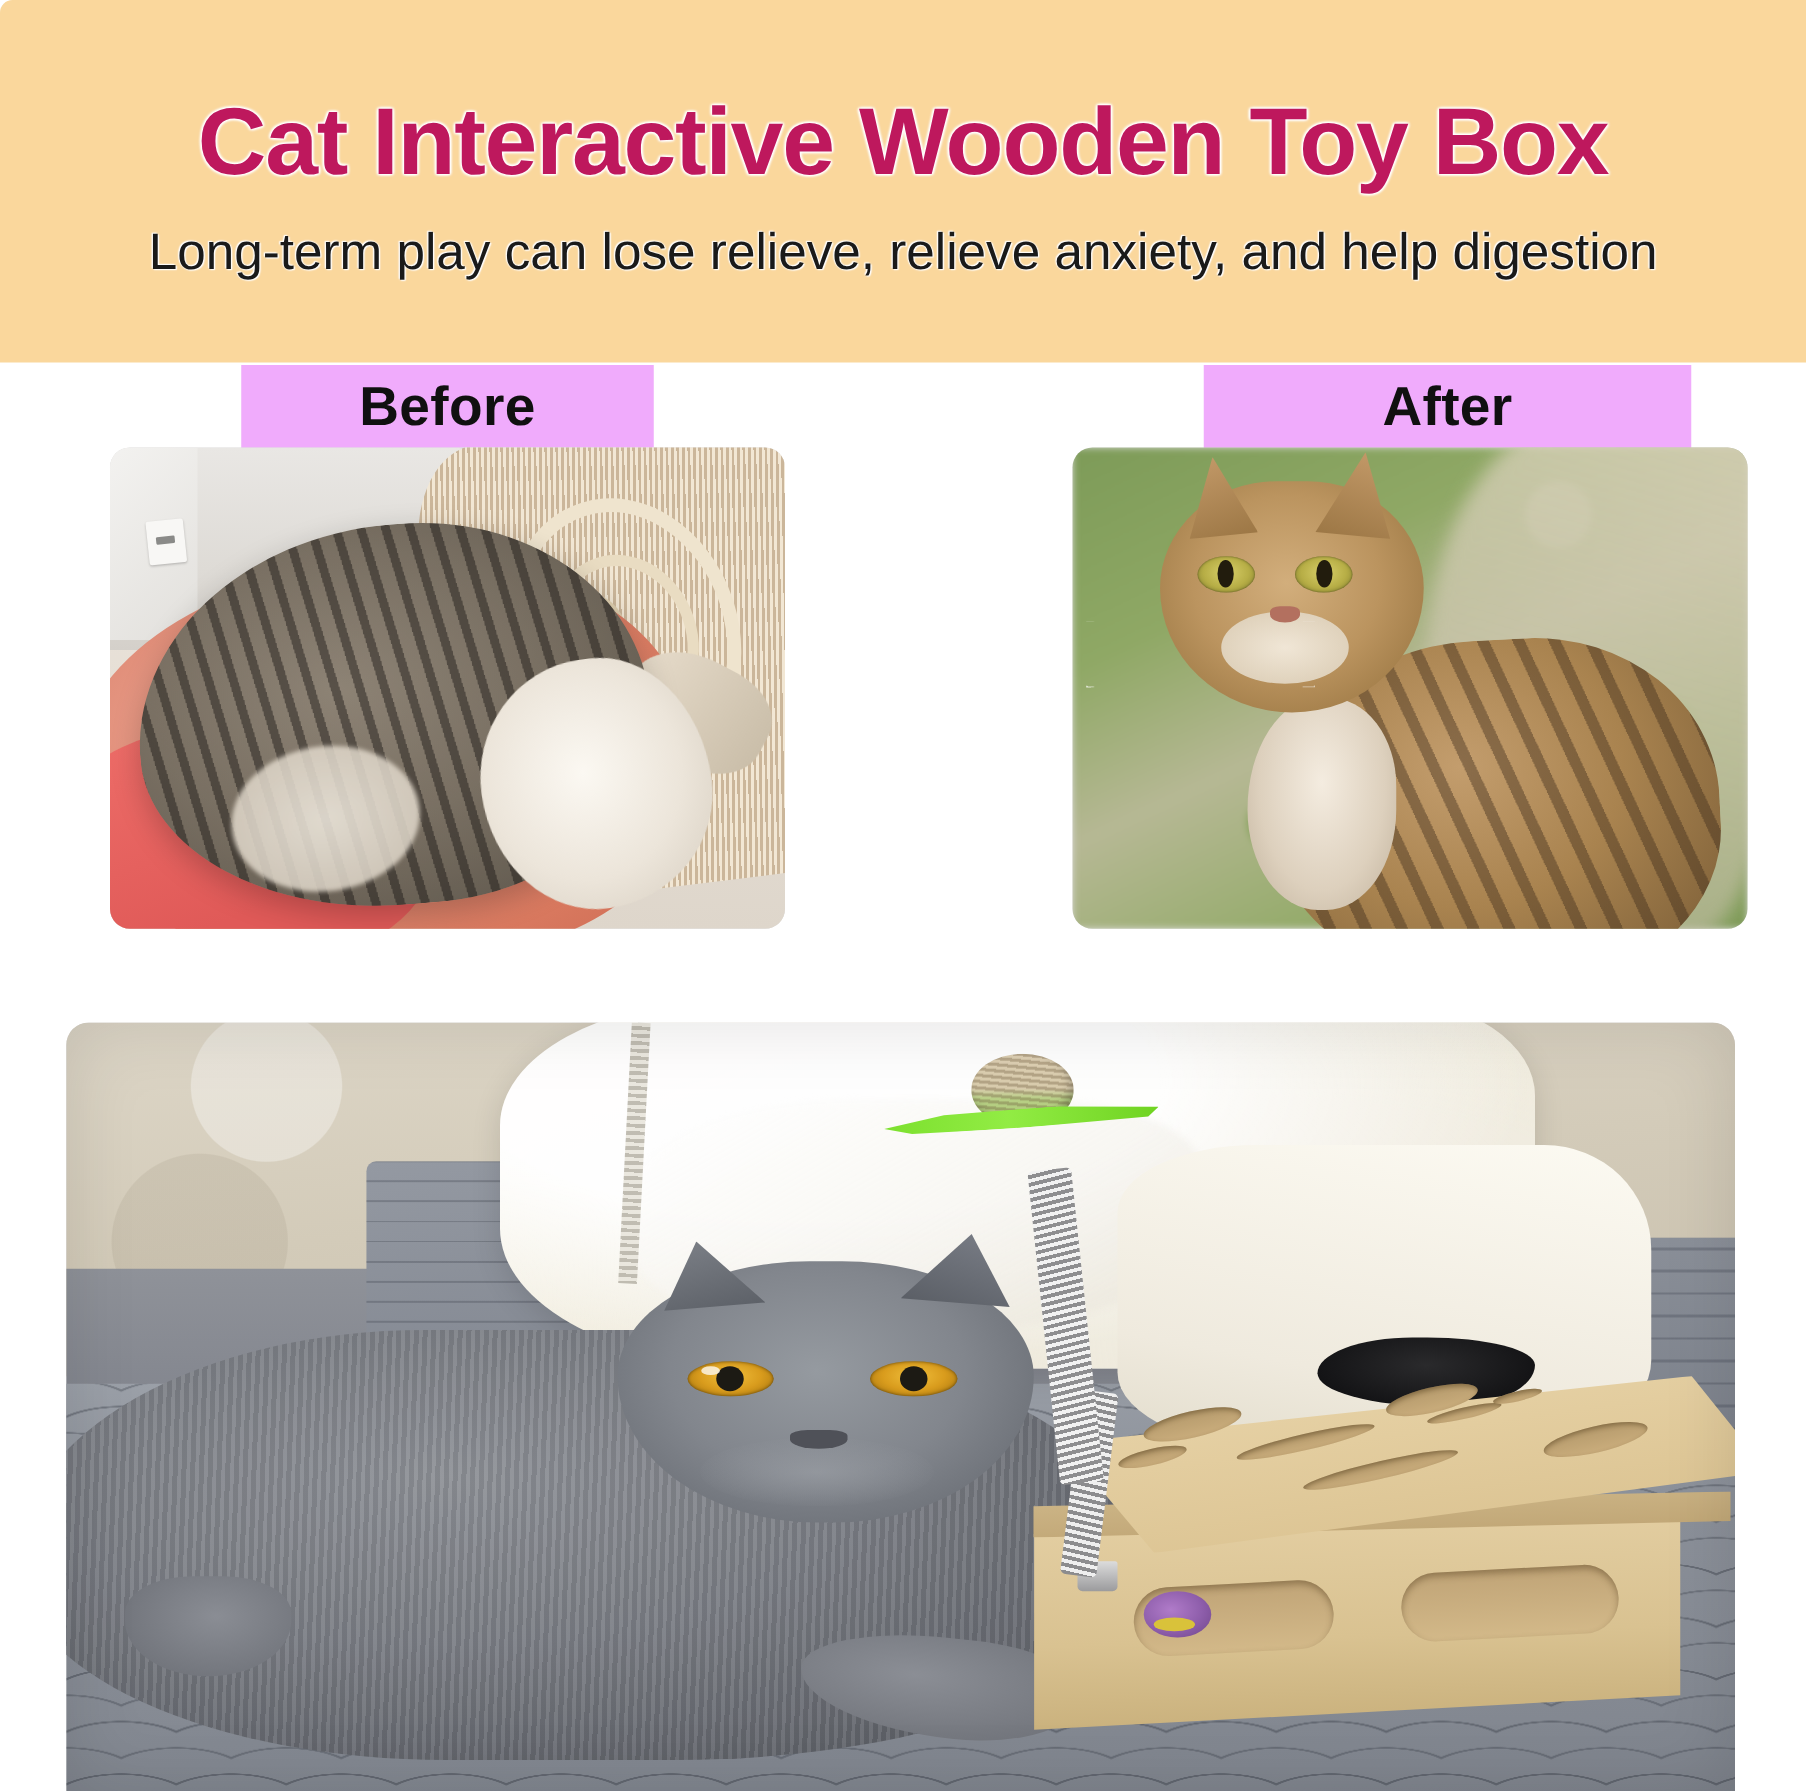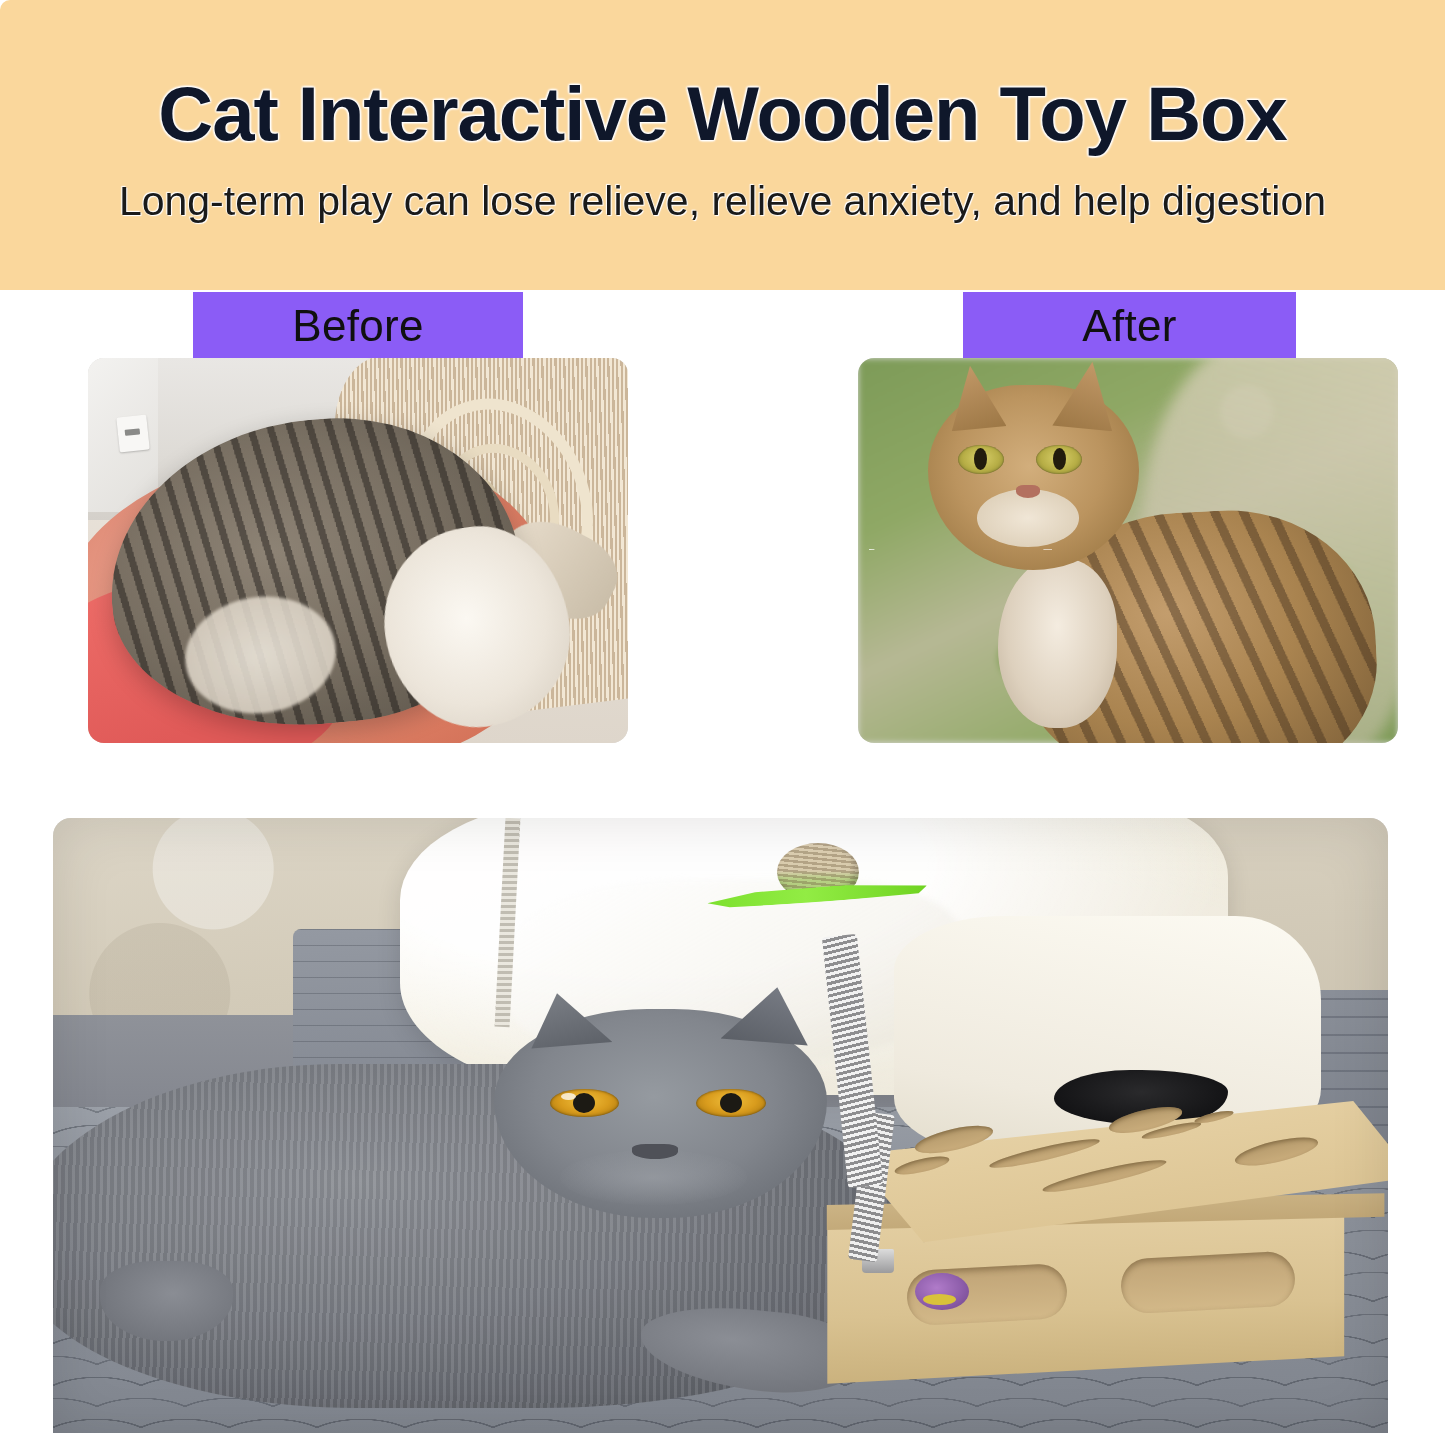--- a/index.html
+++ b/index.html
@@ -9,39 +9,39 @@
     font-family:"Liberation Sans","DejaVu Sans",sans-serif;
   }
 
   
   .header-banner{
     position:absolute; left:0; top:0; width:1445px; height:290px;
     background:#fad79c; border-radius:10px 0 0 0;
     display:flex; flex-direction:column; align-items:center; justify-content:center;
   }
   .title{
-    font-size:76px; font-weight:700; color:#0f172a; letter-spacing:-1px;
+    font-size:76px; font-weight:700; color:#be185d; letter-spacing:-1px;
     line-height:1.0; white-space:nowrap; margin-top:10px;
     text-shadow: 0 0 3px #ffffff, 1px 1px 2px #ffffff, -1px -1px 2px #ffffff,
                  1px -1px 2px #ffffff, -1px 1px 2px #ffffff;
   }
   .subtitle{
     font-size:41px; font-weight:400; color:#1a1a1a; white-space:nowrap;
     margin-top:26px;
     text-shadow: 0 0 2px #ffffff, 1px 1px 1px #ffffff, -1px -1px 1px #ffffff;
   }
 
   
   .label-chip{
-    position:absolute; height:68px; background:#8b5cf6;
+    position:absolute; height:68px; background:#f0abfc;
     display:flex; align-items:center; justify-content:center;
-    font-size:44px; font-weight:400; color:#101010; letter-spacing:.3px;
+    font-size:44px; font-weight:700; color:#101010; letter-spacing:.3px;
   }
   .label-before{ left:193px; top:292px; width:330px; }
-  .label-after { left:963px; top:292px; width:333px; }
+  .label-after { left:963px; top:292px; width:390px; }
 
   
   .photo{ position:absolute; overflow:hidden; background:#ddd; }
   .photo-before{ left:88px; top:358px; width:540px; height:385px; border-radius:16px; }
   .photo-after { left:858px; top:358px; width:540px; height:385px; border-radius:16px; }
   .photo-main  { left:53px; top:818px; width:1335px; height:615px;
                  border-radius:18px 18px 0 0; }
 
   .ph-layer{ position:absolute; inset:0; }
 

